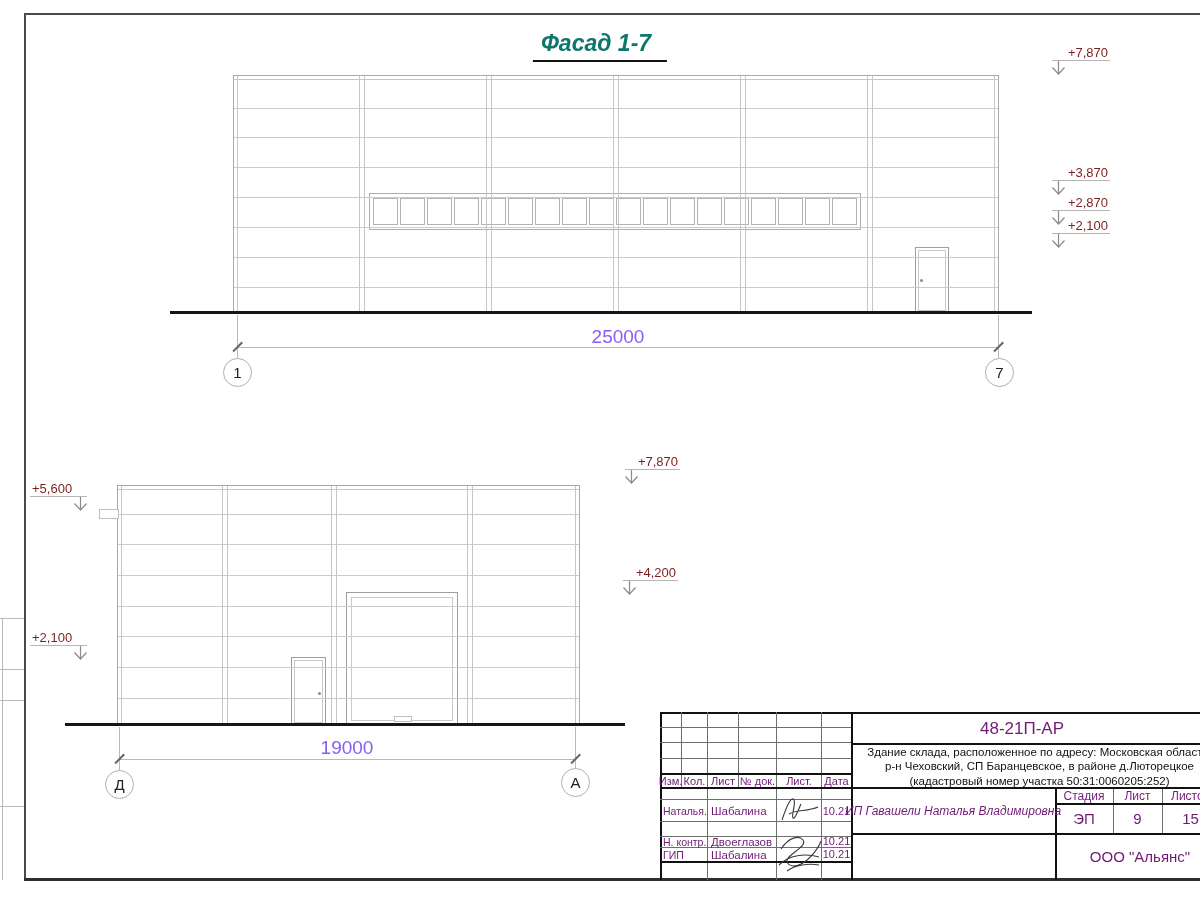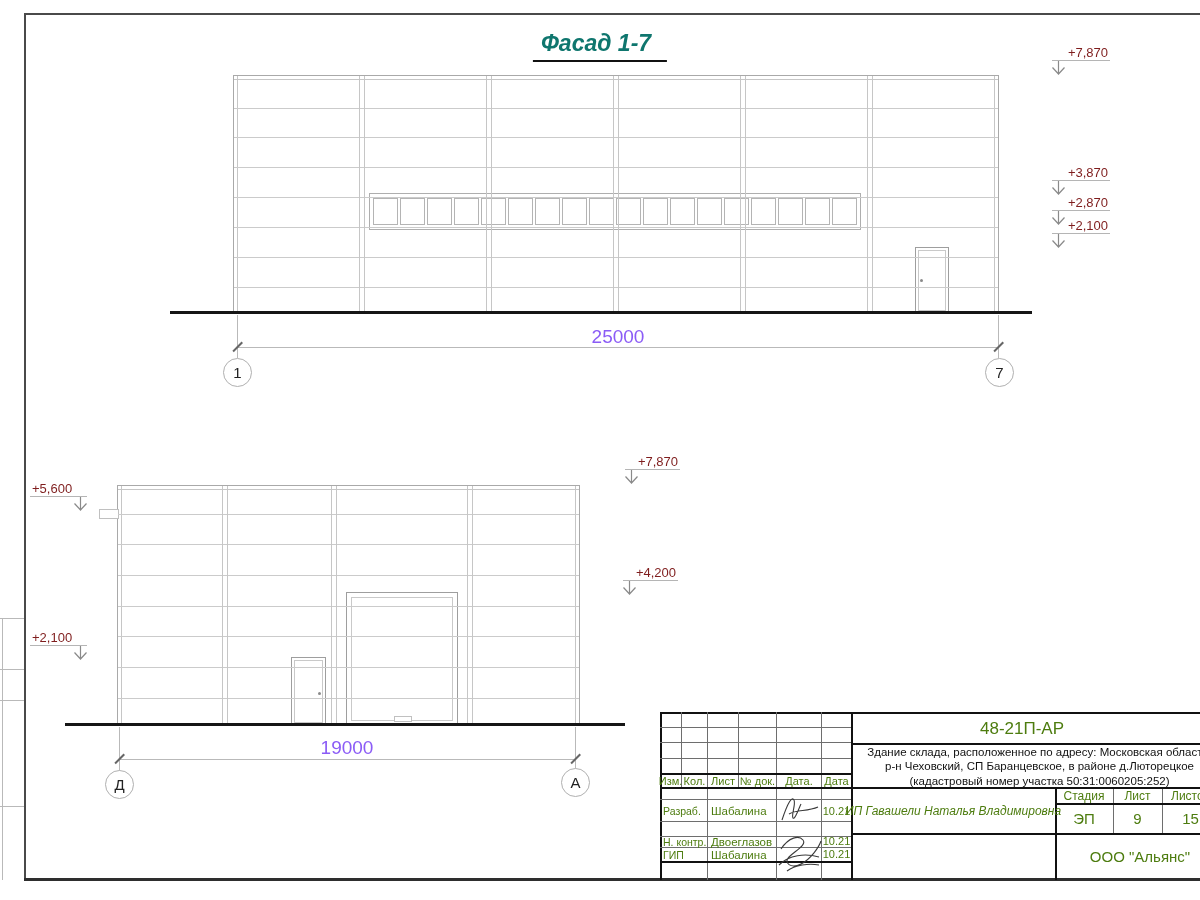--- a/index.html
+++ b/index.html
@@ -33,21 +33,21 @@
   .lvl{position:absolute}
   .lvl .lab{position:absolute;top:0;font-size:13px;color:#7f1d1d;white-space:nowrap}
   .lvl .ln{position:absolute;left:0;right:0;top:15px;height:1px;background:#b5b5b5}
   .lvl svg{position:absolute;top:16px}
   
   .ftitle{position:absolute;transform:translateX(-50%);font-size:23px;font-weight:bold;font-style:italic;
           color:#0f766e;border-bottom:2px solid #111;padding:0 16px 3px 8px;white-space:nowrap}
   
   .tbl-line{position:absolute;background:#111}
   .tbl-thin{position:absolute;background:#6e6e6e}
-  .cell{position:absolute;display:flex;align-items:center;justify-content:center;white-space:nowrap;color:#4d7c0f}
+  .cell{position:absolute;display:flex;align-items:center;justify-content:center;white-space:nowrap;color:#701a75}
   .cell.left{justify-content:flex-start}
   .addr{position:absolute;text-align:center;font-size:11.5px;line-height:14.4px;color:#111;white-space:nowrap}
   .sig svg{display:block}
 </style>
 </head>
 <body>
 
 <div id="sheet">
 
   <div class="abs" style="left:24px;top:13px;width:1176px;height:2px;background:#4a4a4a"></div>
@@ -250,24 +250,24 @@
   <div class="addr" style="left:852px;top:745px;width:375px">
     <div>Здание склада, расположенное по адресу: Московская область,</div>
     <div>р-н Чеховский, СП Баранцевское, в районе д.Люторецкое</div>
     <div>(кадастровый номер участка 50:31:0060205:252)</div>
   </div>
 
   <div class="cell" style="left:660px;top:774px;width:21px;height:13px;font-size:11px">Изм.</div>
   <div class="cell" style="left:682px;top:774px;width:25px;height:13px;font-size:11px">Кол.</div>
   <div class="cell" style="left:708px;top:774px;width:30px;height:13px;font-size:11px">Лист</div>
   <div class="cell" style="left:739px;top:774px;width:37px;height:13px;font-size:11px">№ док.</div>
-  <div class="cell" style="left:777px;top:774px;width:44px;height:13px;font-size:11px">Дата.</div>
+  <div class="cell" style="left:777px;top:774px;width:44px;height:13px;font-size:11px">Лист.</div>
   <div class="cell" style="left:822px;top:774px;width:29px;height:13px;font-size:11px">Дата</div>
 
-  <div class="cell left" style="left:663px;top:802px;width:44px;height:18px;font-size:10.5px">Разраб.</div>
+  <div class="cell left" style="left:663px;top:802px;width:44px;height:18px;font-size:10.5px">Наталья.</div>
   <div class="cell left" style="left:711px;top:802px;width:88px;height:18px;font-size:11.5px">Шабалина</div>
   <div class="cell" style="left:822px;top:802px;width:29px;height:18px;font-size:11px">10.21</div>
   <div class="cell left" style="left:663px;top:836px;width:44px;height:12px;font-size:10.5px">Н. контр.</div>
   <div class="cell left" style="left:711px;top:836px;width:64px;height:12px;font-size:11.5px">Двоеглазов</div>
   <div class="cell" style="left:822px;top:835px;width:29px;height:12px;font-size:11px">10.21</div>
   <div class="cell left" style="left:663px;top:849px;width:44px;height:12px;font-size:10.5px">ГИП</div>
   <div class="cell left" style="left:711px;top:849px;width:64px;height:12px;font-size:11.5px">Шабалина</div>
   <div class="cell" style="left:822px;top:848px;width:29px;height:12px;font-size:11px">10.21</div>
 
   <div class="abs sig" style="left:779px;top:794px">

